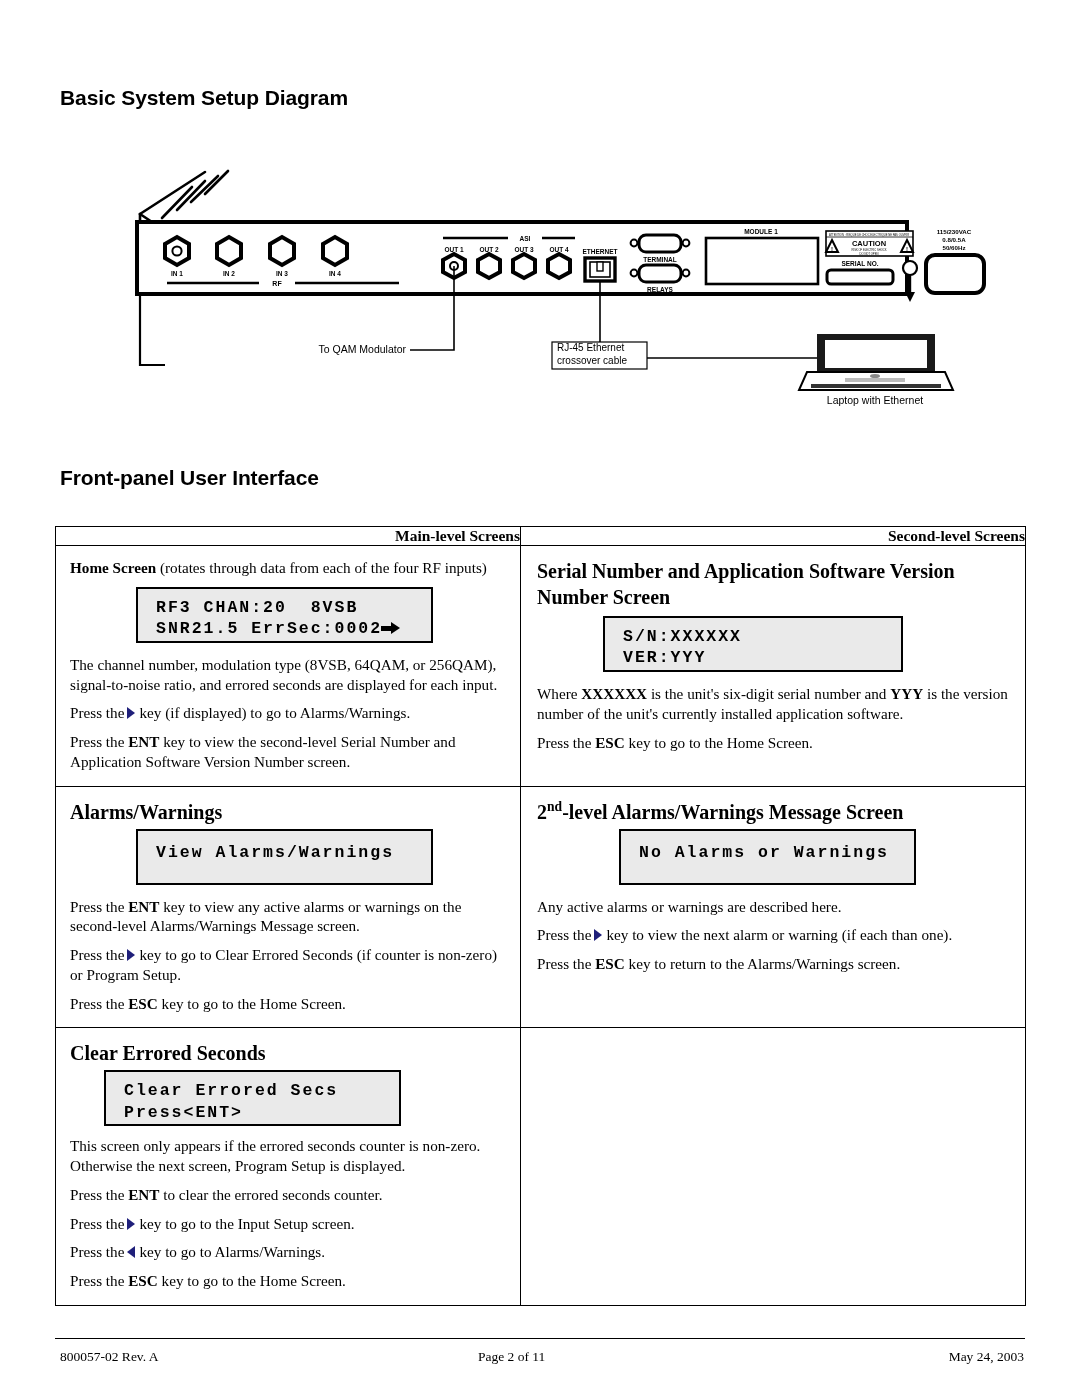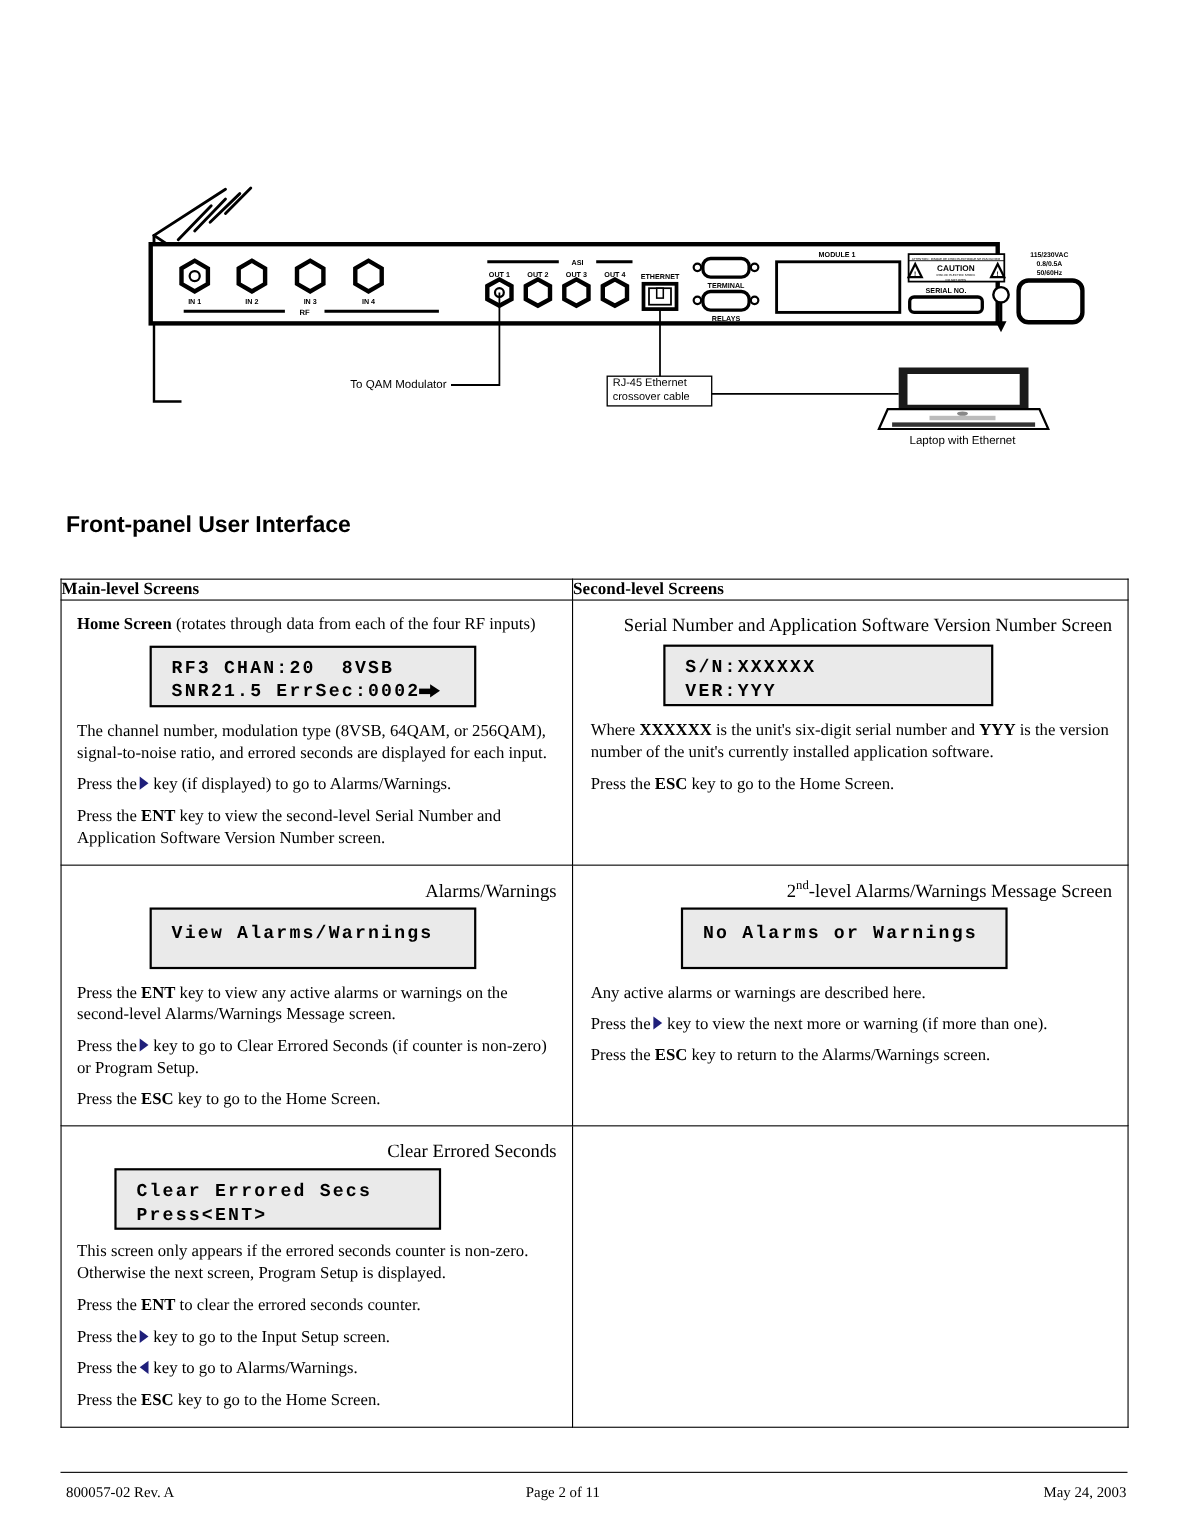--- a/index.html
+++ b/index.html
@@ -66,21 +66,21 @@
   }
   #ui-table td, #ui-table th {
     border: 1.4px solid #000;
     vertical-align: top;
     padding: 0;
   }
   .col-left  { width: 465px; }
   .col-right { width: 505px; }
 
   .thead-cell {
-    text-align: left;
+    text-align: right;
     font-weight: bold;
     font-size: 15.5px;
     padding: 6px 4px 7px 4px;
     font-family: "Liberation Serif", "DejaVu Serif", serif;
   }
 
   .cell-inner {
     padding: 12px 14px 14px 14px;
   }
   .cell-inner-r {
@@ -91,24 +91,23 @@
     margin: 0 0 9px 0;
     font-size: 15.2px;
     line-height: 1.30;
     color: #000;
   }
   p.t:last-child { margin-bottom: 0; }
   .b { font-weight: bold; }
 
   .sub-head {
     margin: 0 0 4px 0;
-    font-size: 17px;
-    font-weight: normal;
+    font-size: 20px;
+    font-weight: bold;
     line-height: 1.30;
-    text-align: right;
   }
   sup { font-size: 0.68em; vertical-align: super; line-height: 0; }
 
   
   .lcd {
     background: #eaeaea;
     border: 2.2px solid #000;
     font-family: "Liberation Mono", "DejaVu Sans Mono", monospace;
     font-weight: bold;
     font-size: 16.5px;
@@ -208,20 +207,21 @@
   }
   #footer-left   { left: 60px; }
   #footer-center { left: 478px; }
   #footer-right  { right: 56px; }
 </style>
 </head>
 <body>
 
 <div class="page">
 
+  <div class="h-section" id="heading-basic">Basic System Setup Diagram</div>
 
   <div id="diagram">
     <svg width="970" height="300" viewBox="0 0 970 300" xmlns="http://www.w3.org/2000/svg">
 
       <g stroke="#000" stroke-width="2.6" fill="none" stroke-linecap="round">
 
         <line x1="85" y1="104" x2="85" y2="176"></line>
 
         <line x1="85" y1="104" x2="163" y2="156"></line>
 
@@ -497,21 +497,21 @@
           <div class="cell-inner-r">
             <p class="sub-head"><span>2</span><sup>nd</sup><span>-level Alarms/Warnings Message Screen</span></p>
 
             <div class="lcd lcd-noalarm">
               <div class="lcd-line">No Alarms or Warnings</div>
             </div>
 
             <p class="t">Any active alarms or warnings are described here.</p>
 
             <p class="t">
-              <span>Press the</span><span class="tri tri-right"></span><span>key to view the next more or warning (if more than one).</span>
+              <span>Press the</span><span class="tri tri-right"></span><span>key to view the next alarm or warning (if each than one).</span>
             </p>
 
             <p class="t">
               <span>Press the</span>
               <span class="b">ESC</span>
               <span>key to return to the Alarms/Warnings screen.</span>
             </p>
           </div>
         </td>
       </tr>

